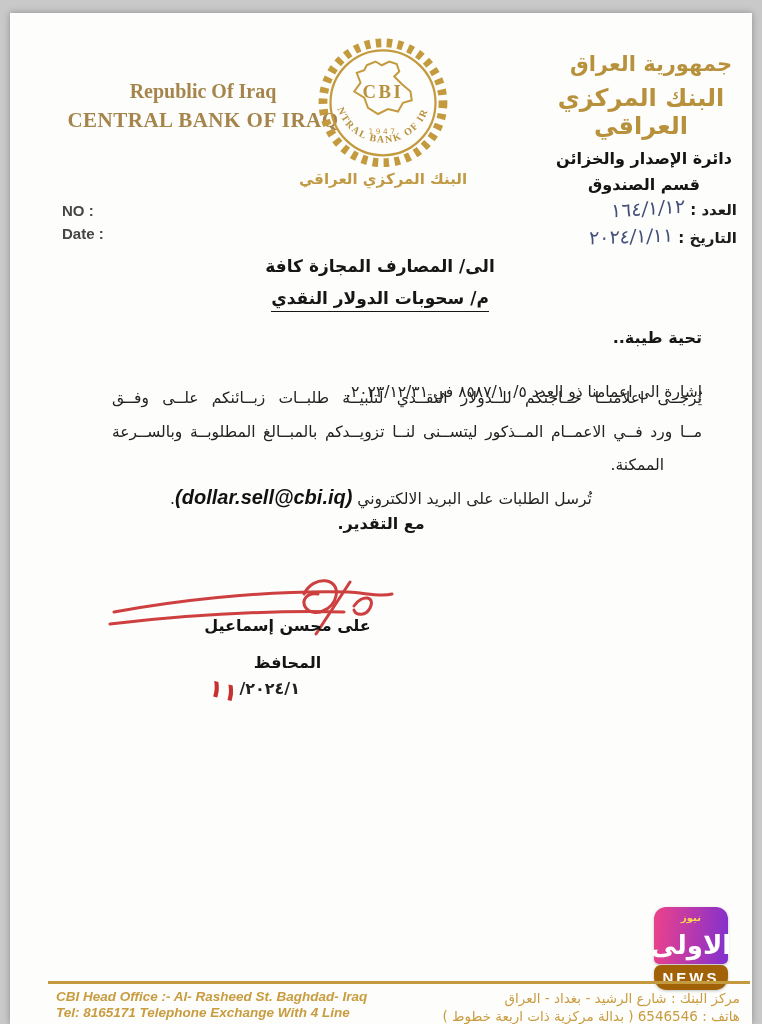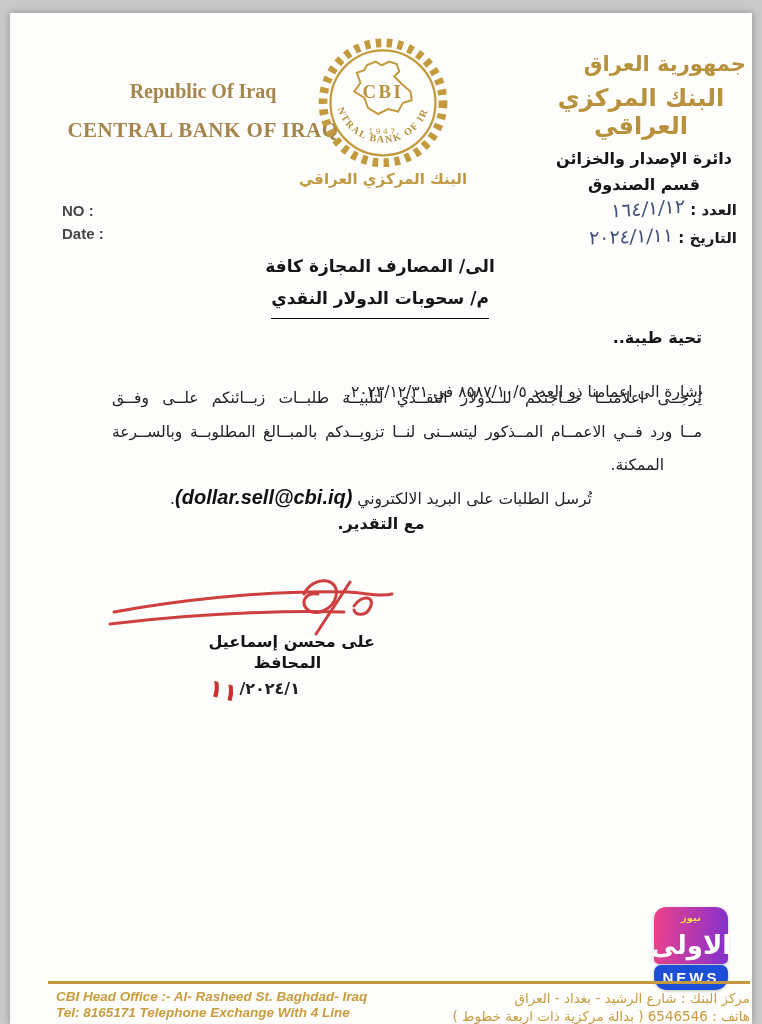--- a/index.html
+++ b/index.html
@@ -10,75 +10,75 @@
     -webkit-font-smoothing:antialiased;
   }
   .abs{position:absolute;}
   .page{
     left:10px;top:13px;width:742px;height:1011px;
     background:#fdfdfc;box-shadow:0 0 7px rgba(0,0,0,.3);
   }
   
   .hdr-en{left:58px;top:80px;width:290px;text-align:center;color:#a5854b;
           font-family:"Liberation Serif",serif;font-weight:bold;}
-  .hdr-en .l1{font-size:20px;margin-bottom:15px;}
+  .hdr-en .l1{font-size:20px;margin-bottom:5px;}
   .hdr-en .l2{font-size:21px;letter-spacing:.5px;}
   .no-block{left:62px;top:199px;color:#464646;font-weight:bold;font-size:15px;
             line-height:23px;font-family:"Liberation Sans",sans-serif;}
   
   .seal{left:308px;top:34px;width:150px;height:140px;}
   .seal-callig{left:290px;top:170px;width:186px;text-align:center;color:#c09a45;
                font-weight:bold;font-size:15px;letter-spacing:1px;}
   
-  .cal1{left:556px;top:52px;width:190px;text-align:right;color:#b8913c;
+  .cal1{left:556px;top:52px;width:190px;text-align:center;color:#b8913c;
         font-size:21px;font-weight:bold;direction:rtl;}
   .cal2{left:534px;top:84px;width:214px;text-align:center;color:#b8913c;
         font-size:24px;font-weight:bold;direction:rtl;}
   .dept{left:548px;top:146px;width:192px;text-align:center;color:#141414;
         font-size:16px;font-weight:bold;direction:rtl;line-height:26px;}
   .numrow{right:25px;top:197px;direction:rtl;text-align:right;white-space:nowrap;}
   .daterow{right:25px;top:225px;direction:rtl;text-align:right;white-space:nowrap;}
   .numrow .lbl,.daterow .lbl{font-size:15px;font-weight:bold;color:#1c1c1c;}
   .hand{color:#44507a;font-size:19px;display:inline-block;margin-left:4px;
         transform:rotate(-4deg) skewX(-6deg);letter-spacing:1px;}
   .daterow .hand{transform:rotate(-2deg) skewX(-4deg);}
   
   .rtl{direction:rtl;}
   .addr{left:210px;width:340px;text-align:center;font-weight:bold;font-size:17px;color:#161616;}
-  .addr .u{border-bottom:1.6px solid #161616;padding-bottom:10px;}
+  .addr .u{border-bottom:1.6px solid #161616;padding-bottom:3px;}
   .greet{right:60px;top:328px;font-size:16px;font-weight:bold;color:#161616;}
   .bline{color:#222;font-size:15.5px;}
   .just{left:112px;right:60px;text-align:justify;text-align-last:justify;}
   .email-b{font-weight:bold;font-family:"Liberation Sans",sans-serif;font-size:20px;color:#111;font-style:italic;}
   .closing{left:60px;right:60px;text-align:center;font-weight:bold;font-size:16px;color:#161616;}
   
   .sig-svg{left:108px;top:572px;width:295px;height:74px;}
   .signer{left:200px;width:175px;text-align:center;font-weight:bold;font-size:16px;color:#141414;}
   .sig-date{left:175px;top:672px;width:160px;text-align:center;direction:rtl;
             font-size:16px;font-weight:bold;color:#222;}
   .red-day{color:#c93030;font-size:24px;font-weight:bold;display:inline-block;
            transform:rotate(14deg) translateY(5px);letter-spacing:2px;}
   
   .news{left:654px;top:907px;width:74px;}
   .news-top{height:57px;border-radius:12px 12px 5px 5px;
             background:linear-gradient(95deg,#e8418d 5%,#8731cc 95%);
             display:flex;flex-direction:column;align-items:center;justify-content:center;
             box-shadow:0 1px 3px rgba(0,0,0,.25);}
   .news-small{color:#ffd94f;font-size:10px;font-weight:bold;line-height:10px;direction:rtl;}
   .news-main{color:#ffffff;font-size:26px;font-weight:bold;line-height:28px;direction:rtl;margin-top:8px;}
-  .news-banner{height:25px;margin-top:1px;border-radius:7px 7px 13px 13px;background:#1d4ed8;
+  .news-banner{height:25px;margin-top:1px;border-radius:7px 7px 13px 13px;background:#a16207;
                display:flex;align-items:center;justify-content:center;
                box-shadow:0 1px 3px rgba(0,0,0,.25);}
   .news-en{color:#fff;font-size:15px;font-weight:bold;letter-spacing:3px;
            font-family:"Liberation Sans",sans-serif;}
   
   .fdiv{left:48px;right:12px;top:981px;height:2.5px;background:#c49a3f;}
   .f-en{left:56px;top:989px;color:#c89c3f;font-style:italic;font-weight:bold;
         font-size:13.5px;line-height:16px;font-family:"Liberation Sans",sans-serif;}
-  .f-ar{right:12px;top:989px;color:#c89c3f;font-size:13.5px;line-height:18px;
+  .f-ar{right:22px;top:989px;color:#c89c3f;font-size:13.5px;line-height:18px;
         direction:rtl;text-align:right;}
 </style>
 </head>
 <body>
 
 <div class="abs page"></div>
 
 <div class="abs hdr-en">
   <div class="l1">Republic Of Iraq</div>
   <div class="l2">CENTRAL BANK OF IRAQ</div>
@@ -133,21 +133,21 @@
 
 <svg class="abs sig-svg" viewBox="0 0 295 74">
   <g fill="none" stroke="#c93030" stroke-width="3" stroke-linecap="round" opacity="0.92">
     <path d="M6 40 C60 30 150 18 240 20 C258 21 272 25 284 22"></path>
     <path d="M2 52 C70 44 150 38 236 40"></path>
     <path d="M196 22 C206 2 232 6 228 24 C225 38 206 46 198 36 C192 28 200 20 210 22"></path>
     <path d="M242 10 L208 62"></path>
     <path d="M246 34 C254 22 268 24 262 36 C258 44 248 44 246 38"></path>
   </g>
 </svg>
-<div class="abs rtl signer" style="top:632px;text-align:right;">على محسن إسماعيل</div>
+<div class="abs rtl signer" style="top:616px;">على محسن إسماعيل</div>
 <div class="abs rtl signer" style="top:653px;">المحافظ</div>
 <div class="abs sig-date">
   <span>٢٠٢٤/١/</span><span class="red-day">١١</span>
 </div>
 
 <div class="abs news">
   <div class="news-top">
     <div class="news-small">نيوز</div>
     <div class="news-main">الاولى</div>
   </div>

